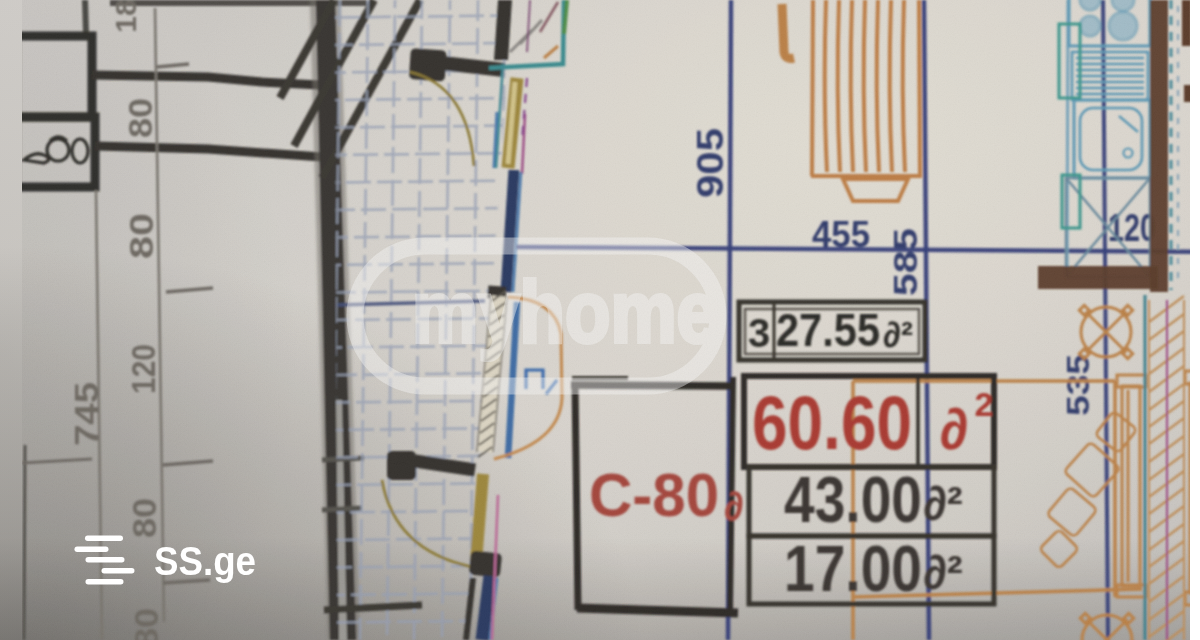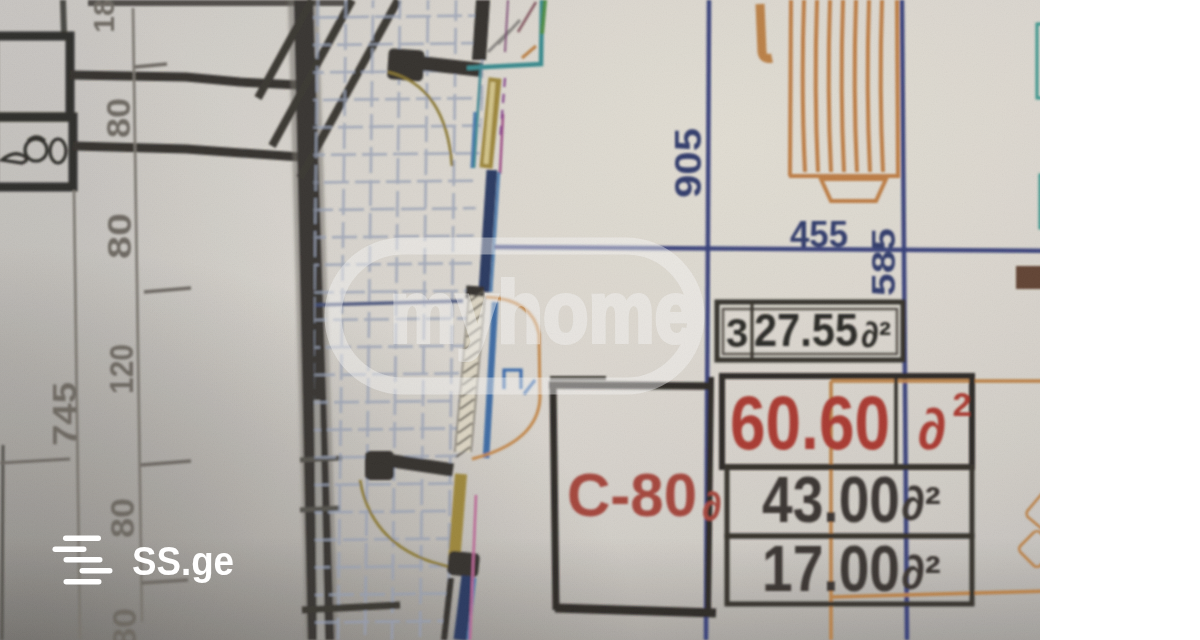--- a/index.html
+++ b/index.html
@@ -1,22 +1,22 @@
 <!DOCTYPE html>
 <html><head><meta charset="utf-8">
 <style>
 html,body{margin:0;padding:0;}
-#page{position:relative;width:1040px;height:640px;overflow:hidden;
+#page{position:relative;width:1168px;height:640px;overflow:hidden;
 background:
 radial-gradient(ellipse 830px 560px at 2% 104%, rgba(40,39,37,0.44), rgba(40,39,37,0) 75%),
 radial-gradient(ellipse 430px 540px at 0% 55%, rgba(85,83,80,0.14), rgba(85,83,80,0) 70%),
 linear-gradient(to bottom, rgba(0,0,0,0) 84%, rgba(70,68,65,0.26) 100%),
 radial-gradient(ellipse 900px 600px at 70% 22%, #e8e3d9 0%, rgba(232,227,217,0) 72%),
 linear-gradient(150deg,#cfccc8 0%,#d7d4cf 28%,#dcd8d2 55%,#d5d1cb 80%,#c9c6c2 100%);
-font-family:"Liberation Sans", sans-serif;}
+font-family:"Liberation Sans", sans-serif;padding-left:22px;}
 </style></head>
 <body>
 
 <div id="page">
 <svg width="1200" height="640" viewBox="0 0 1200 640">
 <defs>
 <filter id="soft" x="-5%" y="-5%" width="110%" height="110%">
           <feGaussianBlur stdDeviation="0.85"></feGaussianBlur>
         </filter>
 <filter id="soft2" x="-5%" y="-5%" width="110%" height="110%">

